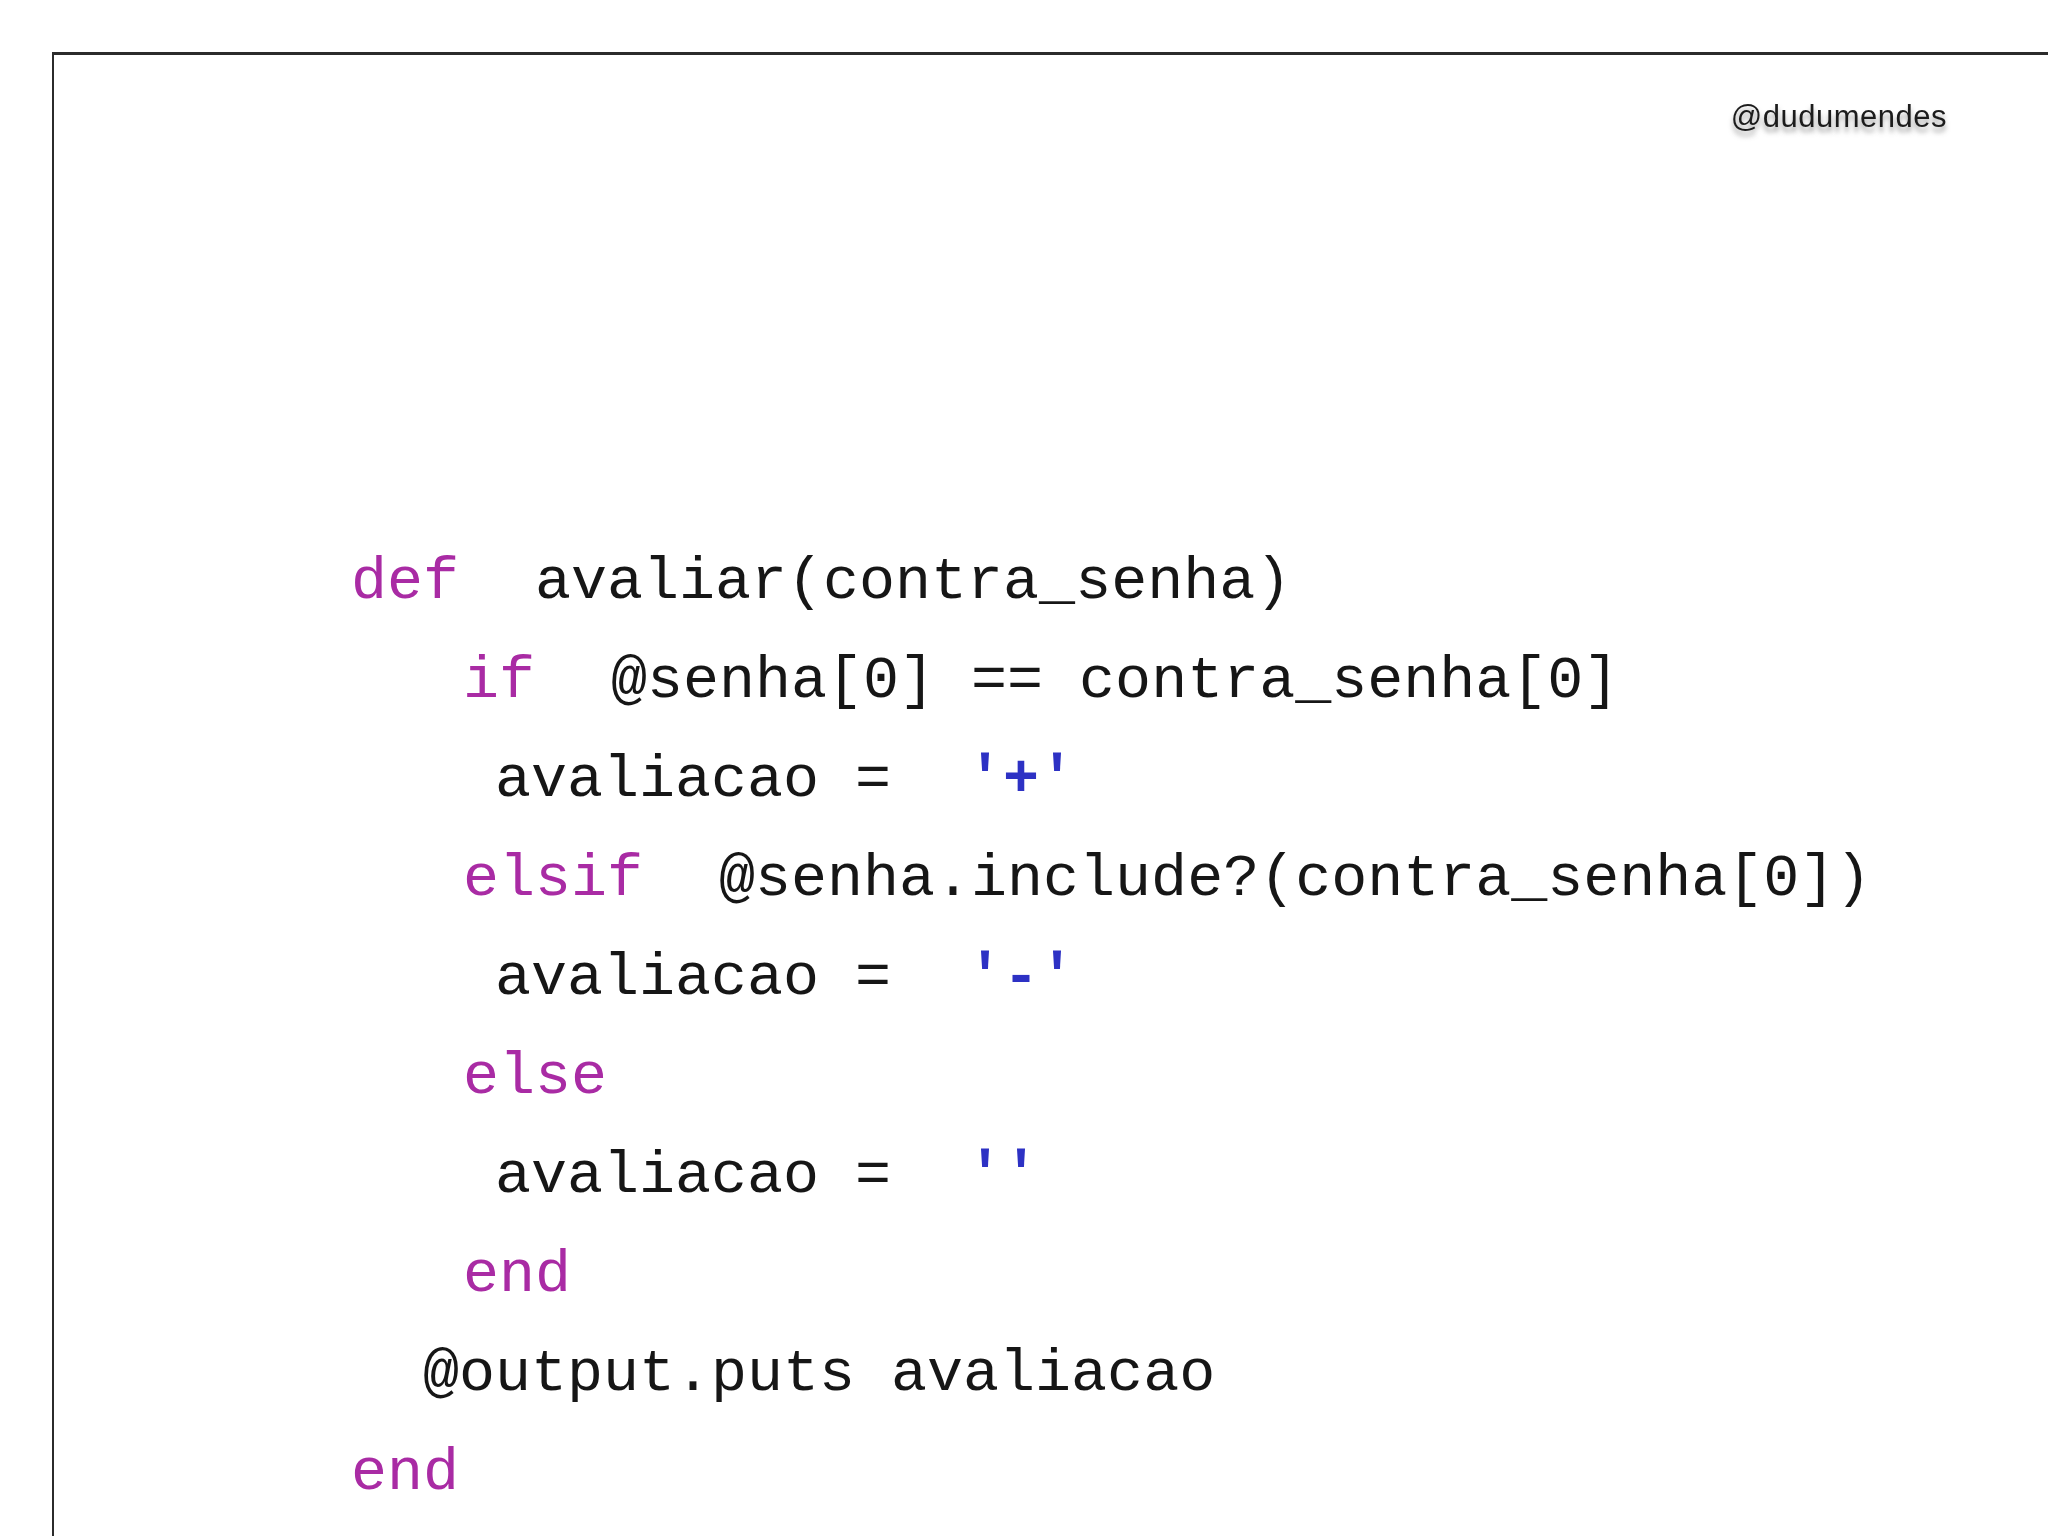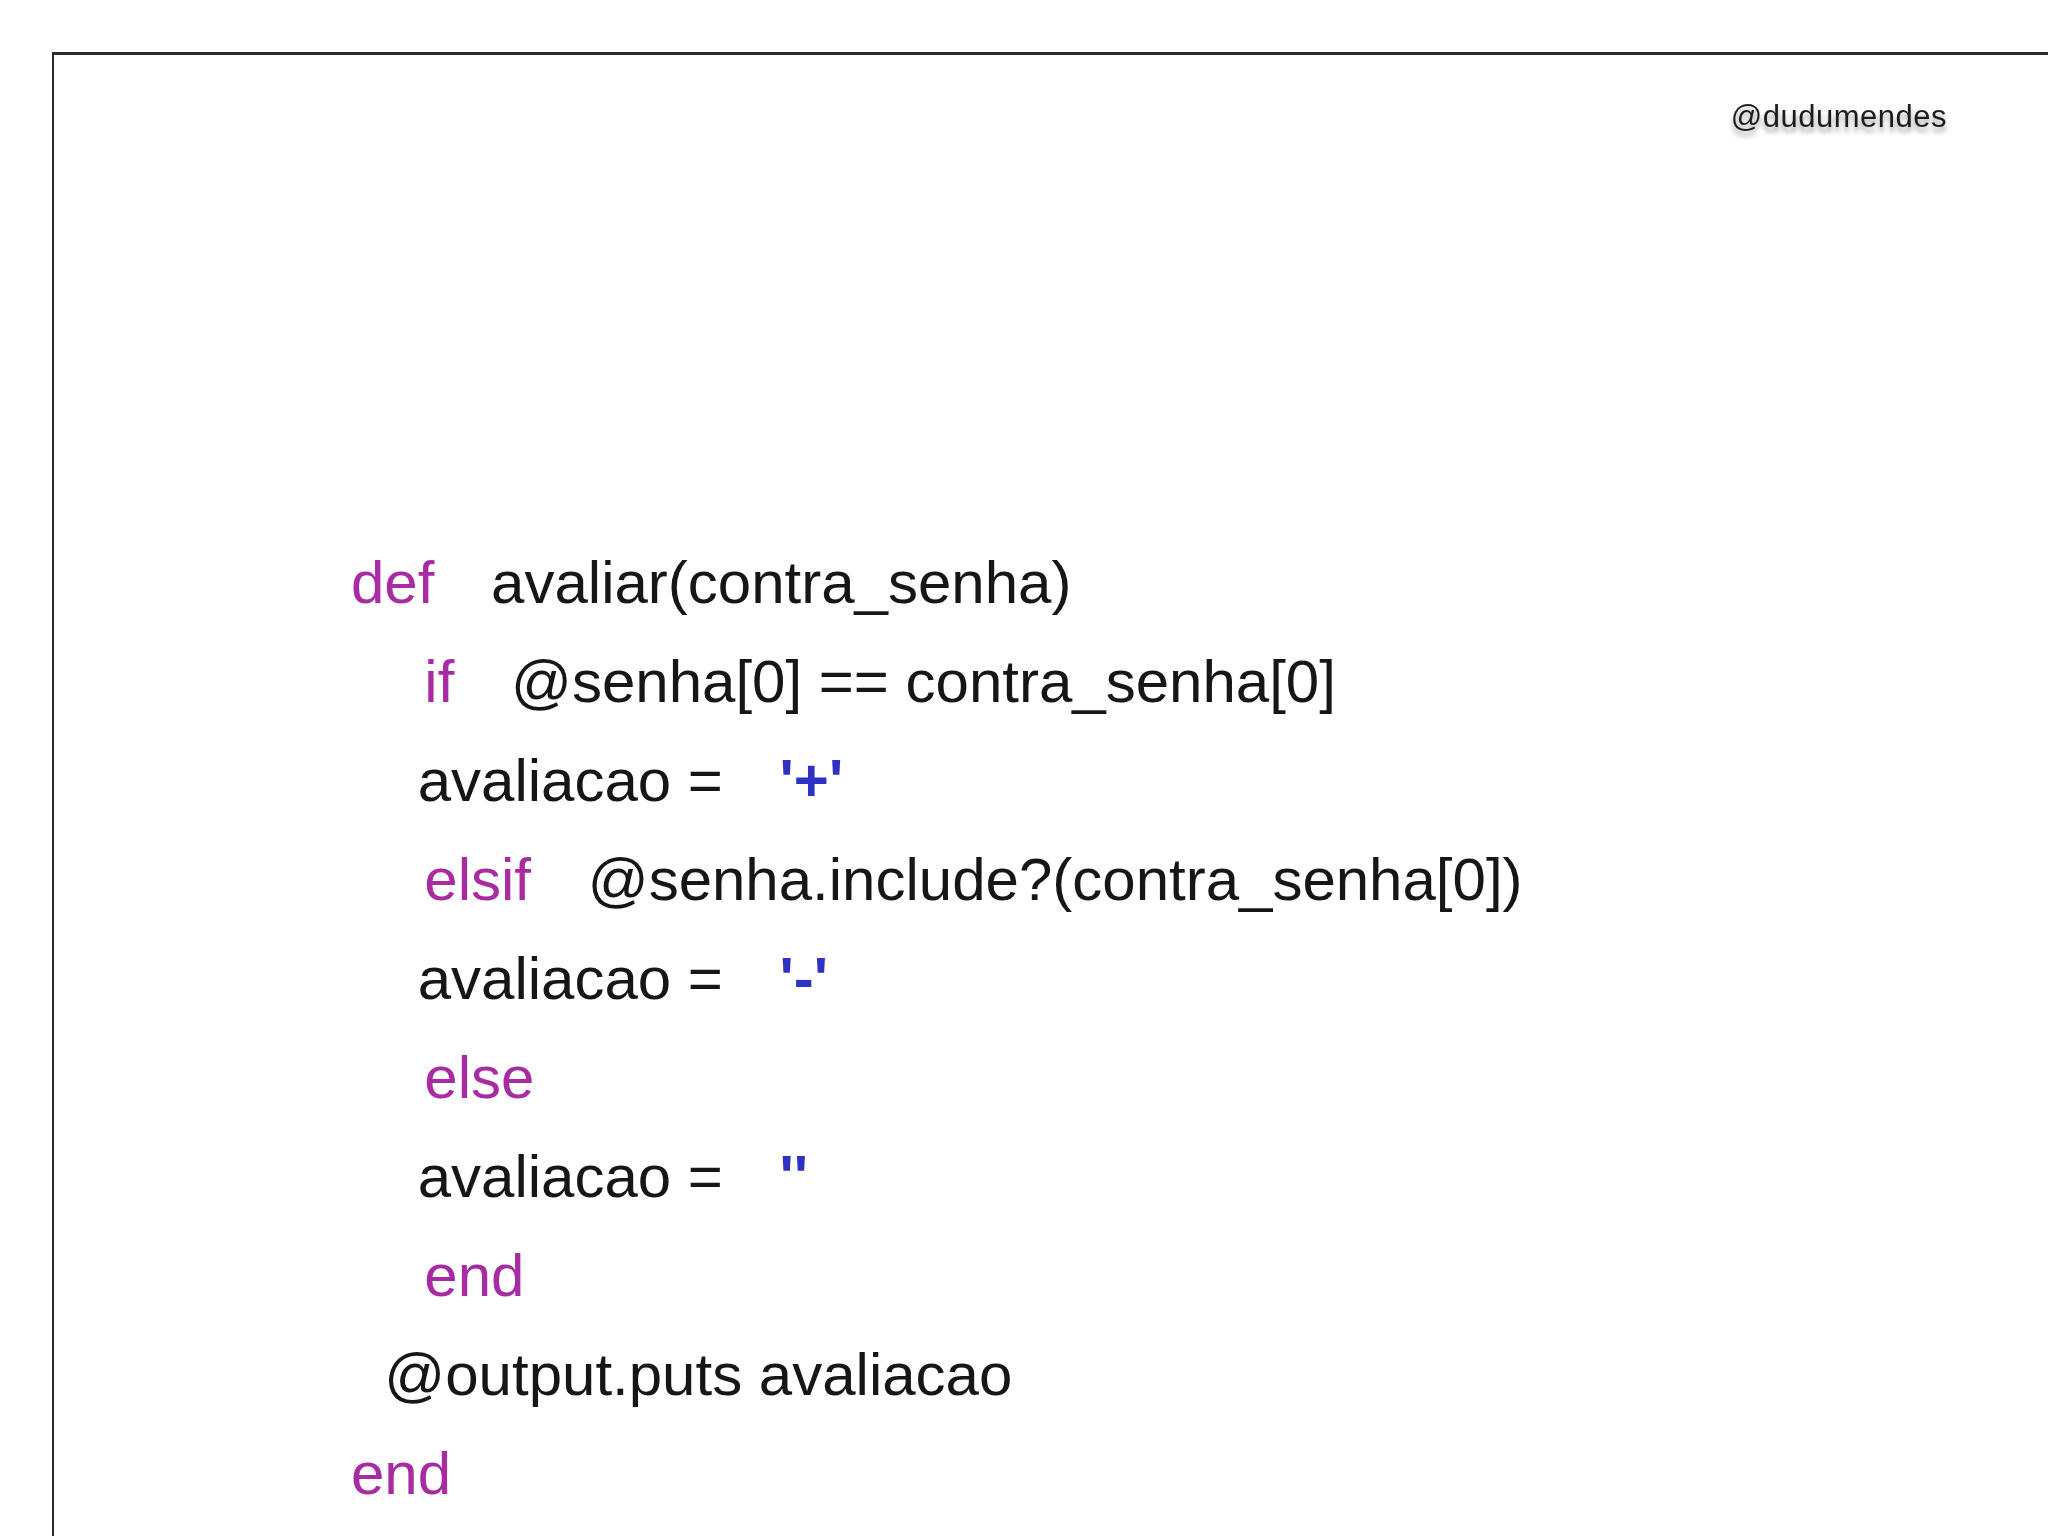--- a/index.html
+++ b/index.html
@@ -33,21 +33,21 @@
     font-weight: 300;
     font-size: 31px;
     letter-spacing: 0.5px;
     color: #1c1c1c;
     text-shadow: 0 5px 5px rgba(80, 80, 80, 0.55);
   }
   .code-block {
     position: absolute;
     left: 237px;
     top: 452px;
-    font-family: Liberation Sans, sans-serif;
+    font-family: Liberation Mono, monospace;
     font-size: 60px;
     line-height: 71px;
     white-space: pre;
     color: var(--code);
   }
   .tok-plain   { color: var(--code); }
   .tok-keyword { color: var(--kw); }
   .tok-string  { color: var(--str); font-weight: bold; }
 </style>
 </head>

